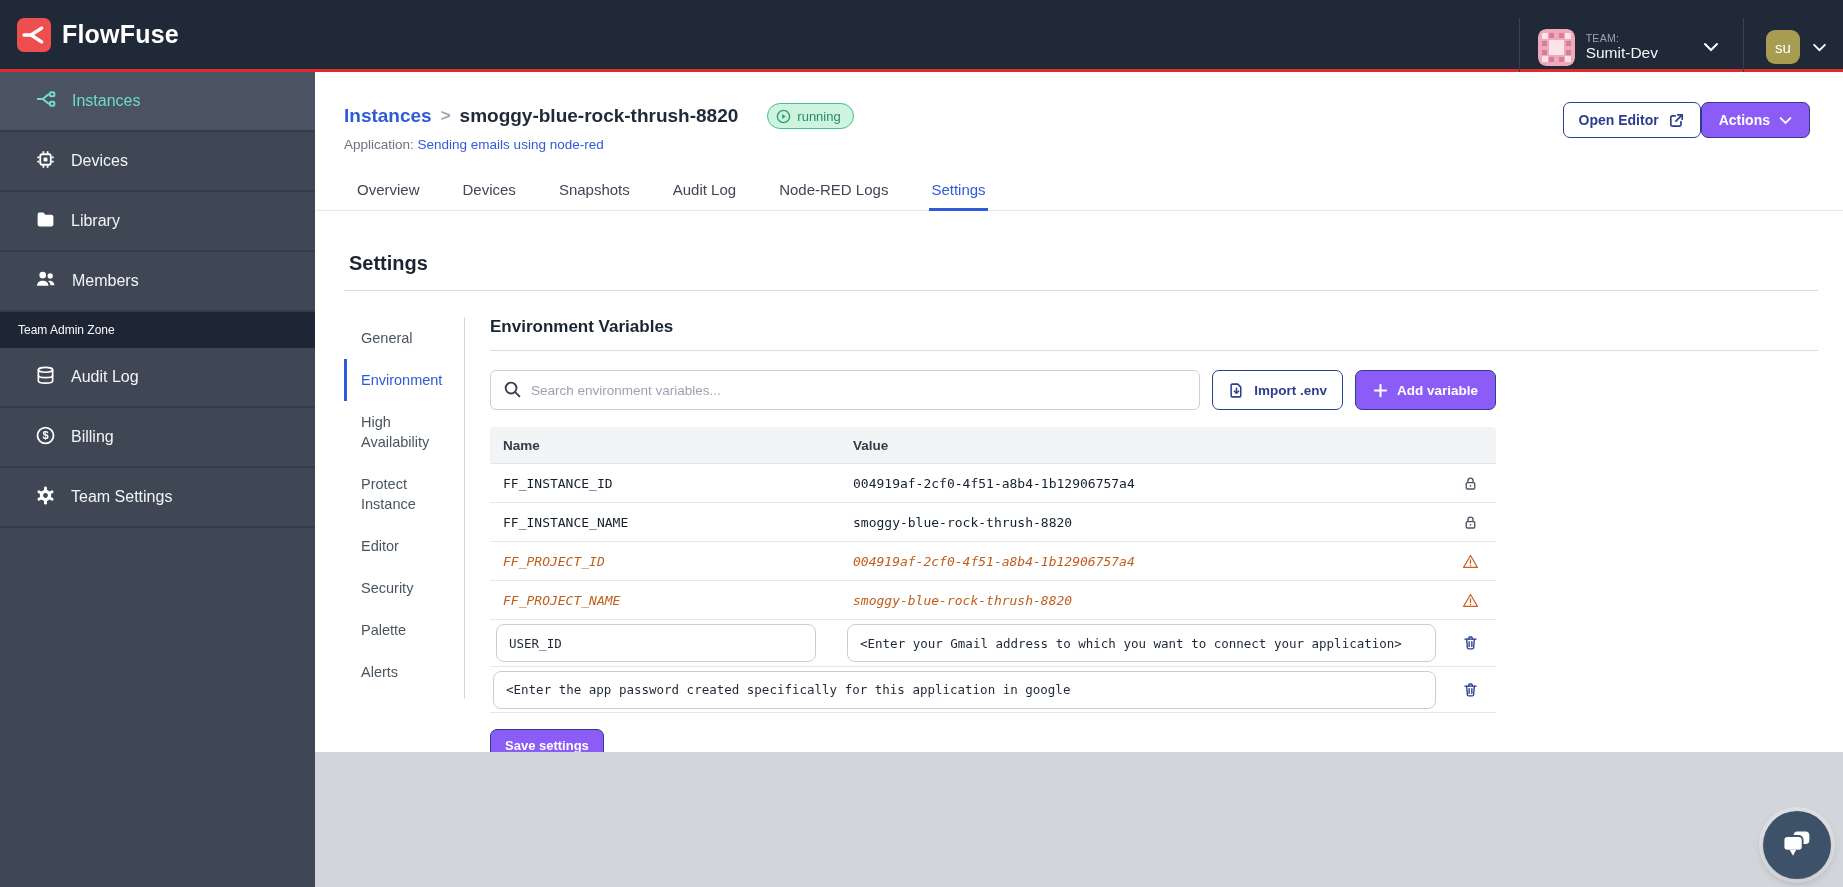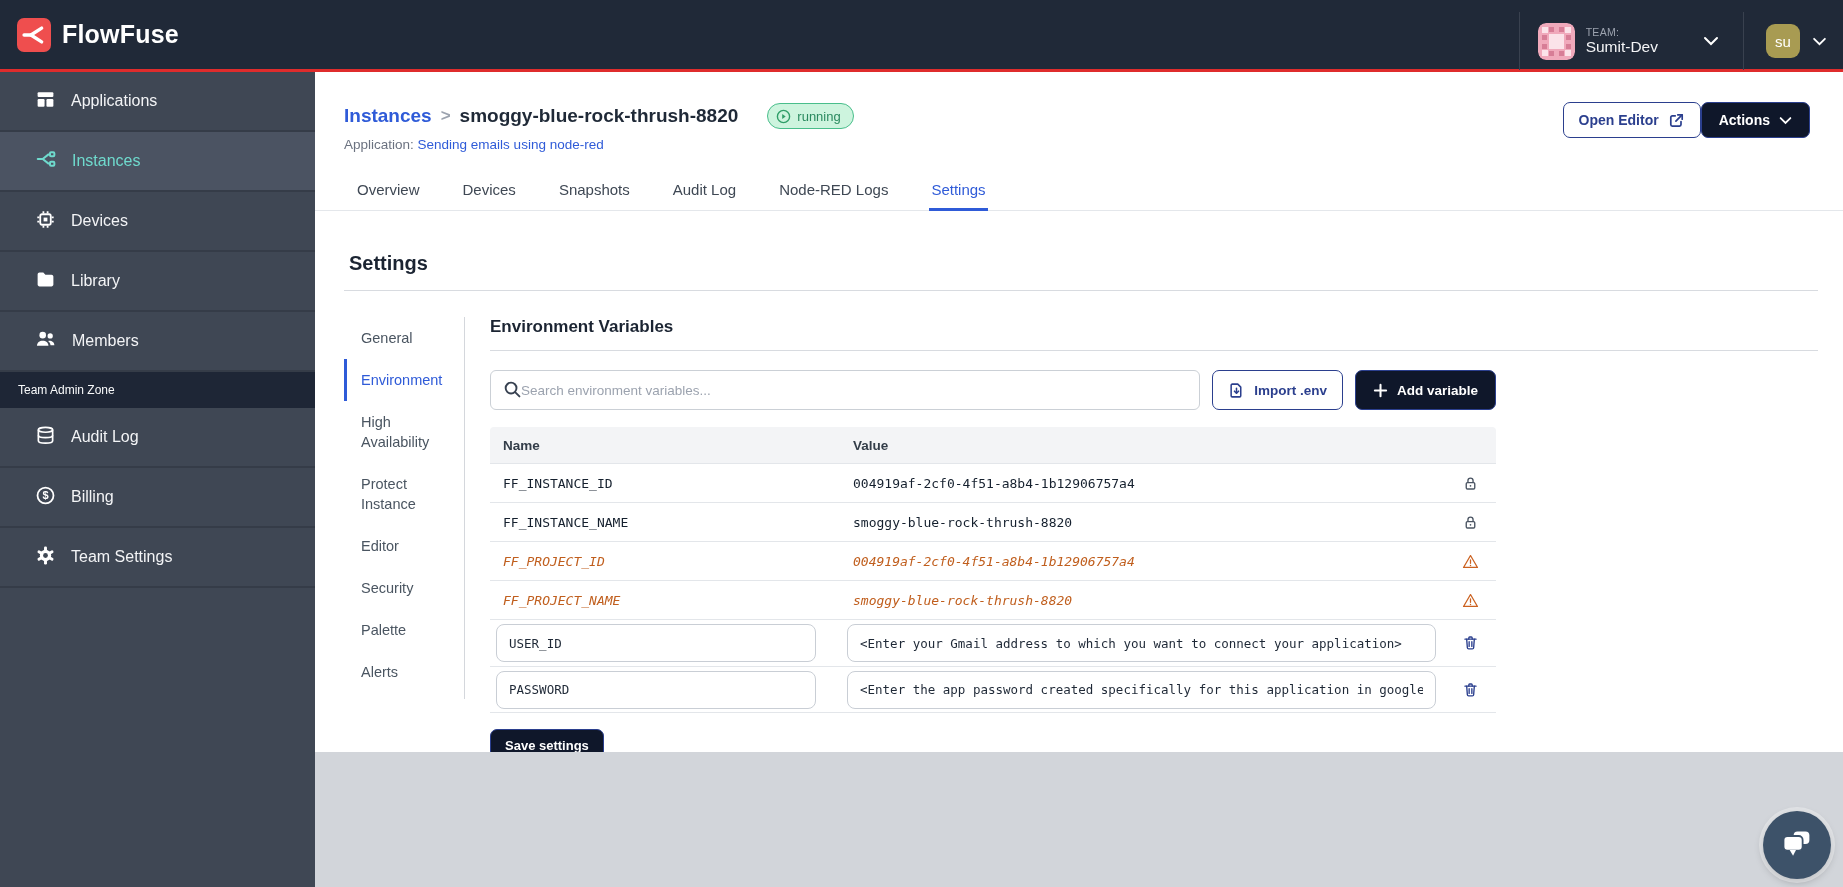--- a/index.html
+++ b/index.html
@@ -6,21 +6,21 @@
   html,body { width:1843px; height:887px; overflow:hidden; background:#fff;
     font-family:"Liberation Sans", sans-serif; }
 
   
   .topbar { position:relative; height:72px; background:#202938; border-bottom:3px solid #DF2C2C;
     display:flex; align-items:center; }
   .logo { display:flex; align-items:center; gap:11px; padding-left:17px; }
   .logo-mark { width:34px; height:34px; background:#EF4E4E; border-radius:7px;
     display:flex; align-items:center; justify-content:center; }
   .logo-text { color:#fff; font-size:25px; font-weight:700; letter-spacing:.2px; }
-  .topbar-right { position:absolute; right:0; top:12px; height:58px; display:flex; align-items:stretch; }
+  .topbar-right { position:absolute; right:0; top:18px; height:58px; display:flex; align-items:stretch; }
   .tb-sep { width:1px; background:#39414F; }
   .team-block { display:flex; align-items:center; gap:11px; padding:0 24px 0 18px; cursor:pointer; }
   .team-avatar { width:37px; height:37px; border-radius:8px; overflow:hidden; }
   .team-texts { line-height:1.15; }
   .team-label { color:#9CA3AF; font-size:10.5px; letter-spacing:.3px; }
   .team-name { color:#F3F4F6; font-size:15.5px; }
   .chev { display:flex; align-items:center; }
   .team-chev { margin-left:34px; }
   .user-block { display:flex; align-items:center; gap:12px; padding:0 16px 0 22px; cursor:pointer; }
   .user-avatar { width:34px; height:34px; border-radius:9px; background:#A89B52; color:#fff;
@@ -51,21 +51,21 @@
     padding:0 12px 0 8px; }
   .status-badge span { color:#2A8A5F; font-size:13px; }
   .app-line { margin-top:8px; font-size:13.5px; }
   .app-label { color:#6B7280; }
   .app-link { color:#2F5BD8; cursor:pointer; }
 
   .hdr-buttons { position:absolute; top:30px; right:33px; display:flex; }
   .btn { display:inline-flex; align-items:center; justify-content:center; gap:9px; height:36px;
     border-radius:7px; font-size:14px; font-weight:700; cursor:pointer; }
   .btn-outline { background:#fff; border:1.5px solid #2B3F8E; color:#2B3F8E; padding:0 15px; }
-  .btn-solid { background:#0f172a; border:1.5px solid #2B3F8E; color:#fff; padding:0 17px; }
+  .btn-solid { background:#8b5cf6; border:1.5px solid #2B3F8E; color:#fff; padding:0 17px; }
 
   .tabs-row { margin:23px -25px 0 -29px; padding-left:40px; border-bottom:1px solid #E4E7EB;
     display:flex; gap:39px; }
   .tab { padding:6px 2px 10px; font-size:15px; color:#3F4854; cursor:pointer;
     border-bottom:3px solid transparent; margin-bottom:-1px; }
   .tab.active { color:#2F5BD8; border-bottom-color:#2F5BD8; }
 
   
   .settings-title { margin-top:41px; font-size:20px; font-weight:700; color:#1B2432; padding-left:5px; }
   .settings-divider { margin-top:15px; border-bottom:1px solid #D8DBE0; }
@@ -78,21 +78,21 @@
 
   .panel { flex:1; min-width:0; padding-left:25px; }
   .panel-title { font-size:17px; font-weight:700; color:#1B2432; padding-bottom:13px;
     border-bottom:1px solid #D8DBE0; }
   .narrow { width:1006px; }
 
   .search-row { margin-top:19px; display:flex; gap:12px; }
   .search-wrap { position:relative; flex:1; }
   .search-wrap svg { position:absolute; left:13px; top:10px; }
   .search-input { width:100%; height:40px; border:1px solid #CBD0D6; border-radius:6px;
-    padding:0 12px 0 30px; font-size:13.5px; color:#1F2937; outline:none;
+    padding:0 12px 0 40px; font-size:13.5px; color:#1F2937; outline:none;
     font-family:"Liberation Sans", sans-serif; }
   .search-input::placeholder { color:#9CA3AF; }
   .btn-sm { height:40px; font-size:13.5px; }
 
   .env-table { margin-top:17px; }
   .env-head { display:flex; align-items:center; height:36px; background:#F3F4F6;
     border-radius:4px 4px 0 0; font-size:13.5px; font-weight:700; color:#333D49; }
   .col-name { width:354px; padding-left:13px; flex-shrink:0; }
   .col-value { flex:1; min-width:0; padding-left:9px; overflow:hidden; white-space:nowrap; }
   .col-icon { width:52px; flex-shrink:0; display:flex; justify-content:center; align-items:center; }
@@ -171,32 +171,20 @@
             <path d="M2 2l6 6 6-6"></path>
           </svg>
       </span>
     </div>
   </div>
 </header>
 
 <div class="shell">
 
   <aside class="sidebar">
-    <div class="side-item">
-      <span>
-        <svg width="21" height="21" viewBox="0 0 20 20">
-            <g fill="#fff">
-          <rect x="2.5" y="3" width="15" height="4.6" rx="1"></rect>
-          <rect x="2.5" y="9.6" width="6.6" height="7.4" rx="1"></rect>
-          <rect x="10.9" y="9.6" width="6.6" height="7.4" rx="1"></rect>
-            </g>
-          </svg>
-      </span>
-      <span class="lbl">Applications</span>
-    </div>
     <div class="side-item active">
       <span>
         <svg width="22" height="22" viewBox="0 0 20 20" fill="none" stroke="#6FDACD" stroke-width="1.8" stroke-linecap="round" stroke-linejoin="round">
           <path d="M2.5 10h4.5"></path>
             <path d="M7 10l5.3-4.2h1.2"></path>
             <path d="M7 10l5.3 4.2h1.2"></path>
           <rect x="13.6" y="3.8" width="4" height="3.8" rx="1"></rect>
           <rect x="13.6" y="12.4" width="4" height="3.8" rx="1"></rect>
         </svg>
       </span>
@@ -428,23 +416,20 @@
                       <path d="M3.5 5.5h13"></path>
                         <path d="M8 5.5V4a1 1 0 011-1h2a1 1 0 011 1v1.5"></path>
                       <path d="M5.5 5.5l.8 10a1.5 1.5 0 001.5 1.4h4.4a1.5 1.5 0 001.5-1.4l.8-10"></path>
                       <path d="M8.4 8.5v5.5M11.6 8.5v5.5"></path>
                     </svg>
                   </button>
                 </span>
               </div>
 
               <div class="env-row edit">
-                <span class="col-name" style="padding-left:0;">
-                  <input class="env-input name-input" value="PASSWORD" style="">
-                </span>
                 <span class="col-value" style="padding-left:3px;">
                   <input class="env-input value-input" value="&lt;Enter the app password created specifically for this application in google" style="">
                 </span>
                 <span class="col-icon">
                   <button class="icon-btn">
                     <svg width="17" height="18" viewBox="0 0 20 20" fill="none" stroke="#2B3F8E" stroke-width="1.6" stroke-linecap="round" stroke-linejoin="round">
                       <path d="M3.5 5.5h13"></path>
                         <path d="M8 5.5V4a1 1 0 011-1h2a1 1 0 011 1v1.5"></path>
                       <path d="M5.5 5.5l.8 10a1.5 1.5 0 001.5 1.4h4.4a1.5 1.5 0 001.5-1.4l.8-10"></path>
                       <path d="M8.4 8.5v5.5M11.6 8.5v5.5"></path>

